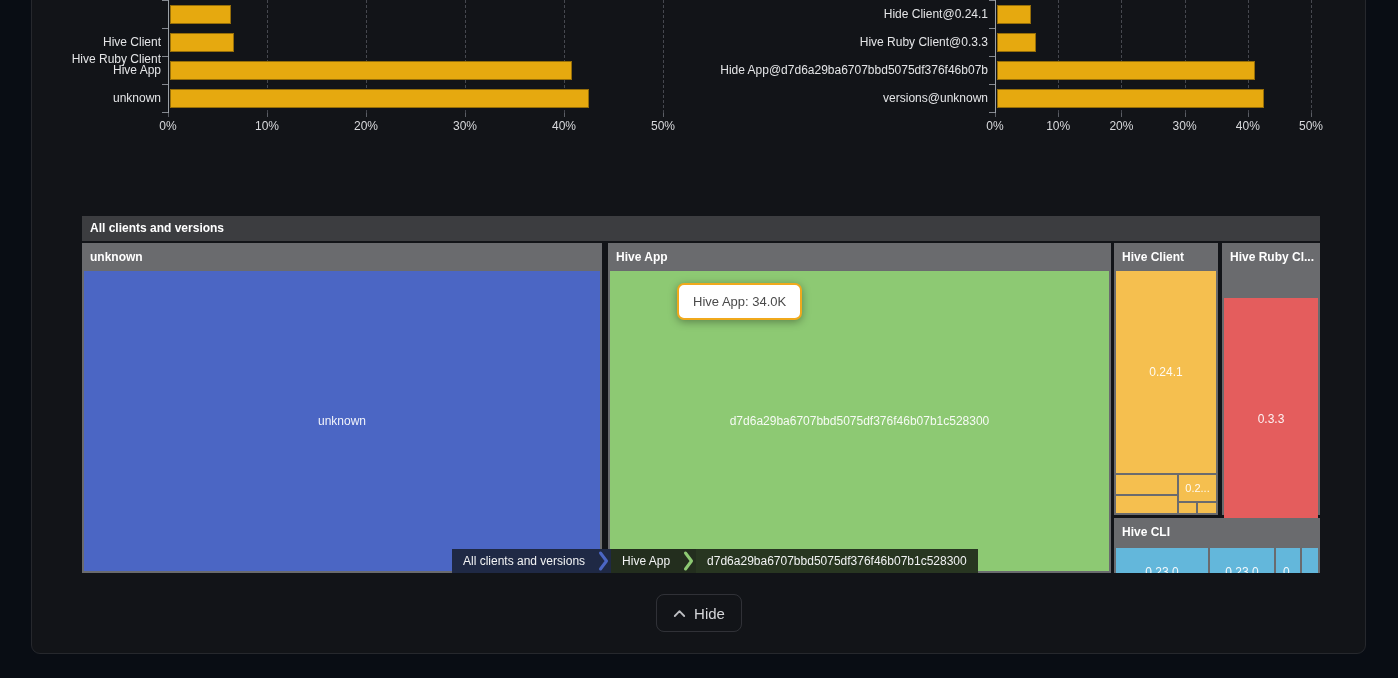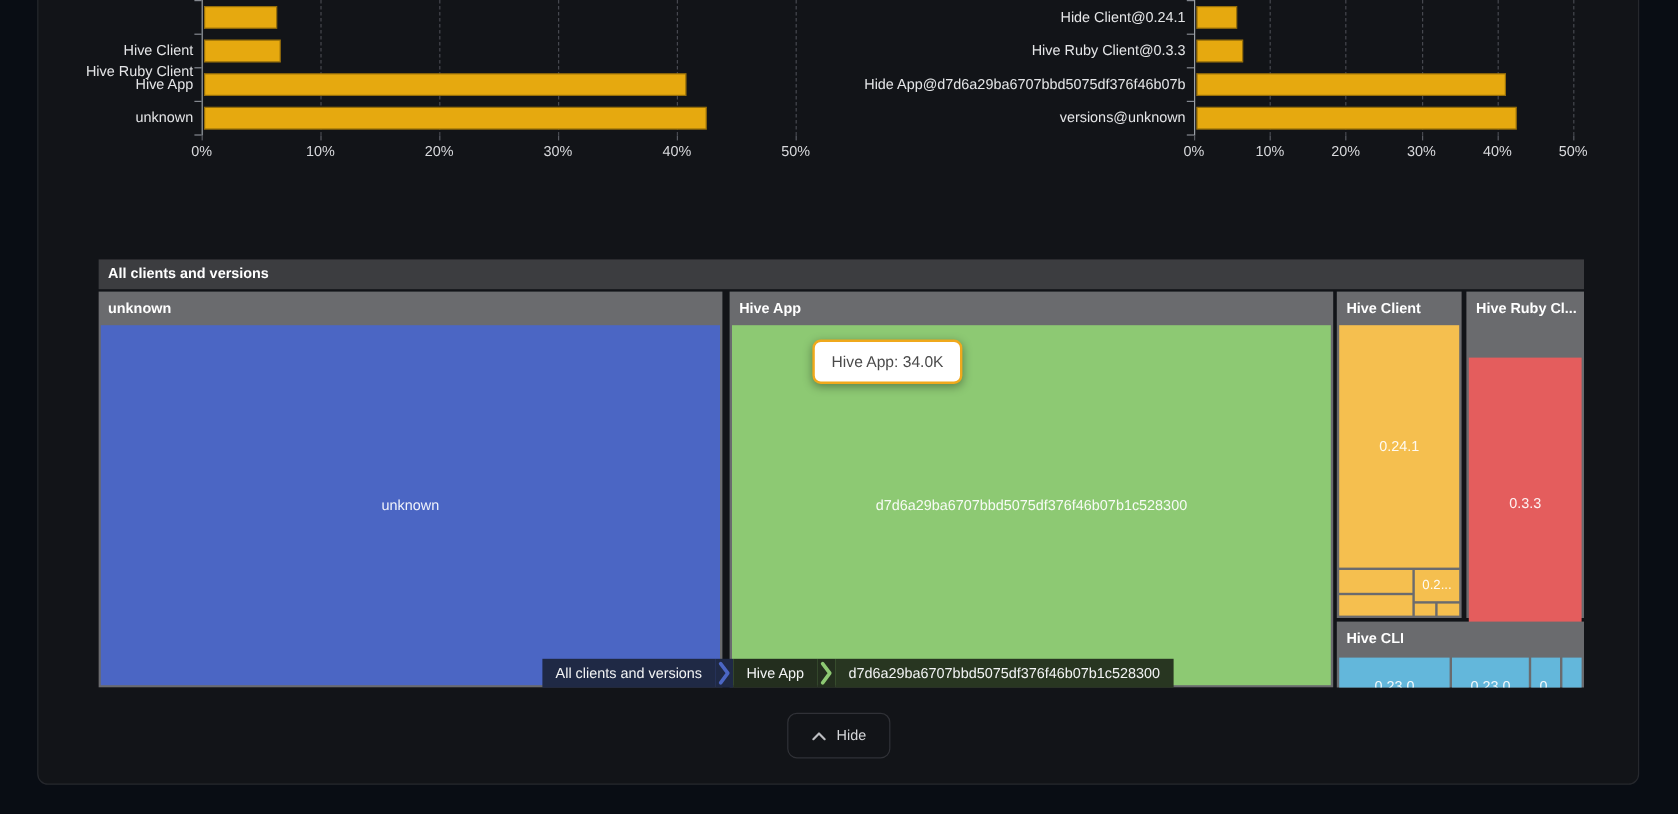--- a/index.html
+++ b/index.html
@@ -29,21 +29,21 @@
   .tooltip{position:absolute;left:677px;top:283px;background:#ffffff;border:2px solid #F0A91C;
            border-radius:7px;padding:9px 14px;color:#4a4a4a;font-size:13px;white-space:nowrap;
            box-shadow:0 2px 8px rgba(0,0,0,0.35);}
   .breadcrumb{position:absolute;left:452px;top:549px;height:24px;display:flex;align-items:stretch;}
   .bc-seg{display:flex;align-items:center;padding:0 11px;color:#f2f3f4;font-size:12px;white-space:nowrap;}
   .bc-chev{display:flex;align-items:center;justify-content:center;width:15px;}
   .bc-1{background:#1f2945;} .bc-2{background:#232e1e;} .bc-3{background:#283621;}
   .hide-btn{position:absolute;left:656px;top:594px;width:86px;height:38px;box-sizing:border-box;
             border:1px solid rgba(204,204,220,0.16);border-radius:8px;background:transparent;
             display:flex;align-items:center;justify-content:center;gap:8px;cursor:pointer;
-            color:#d5d6d9;font-size:12px;font-family:inherit;}
+            color:#d5d6d9;font-size:15px;font-family:inherit;}
 </style>
 </head>
 <body>
 
 <div id="stage">
   <div class="panel"></div>
 
   <div id="bars-left" class="chart-layer">
       <div class="axis-line" style="left: 168px; top: 0px; height: 113px;"></div>
       <div class="row-tick" style="left: 162px; top: 0px;"></div>

